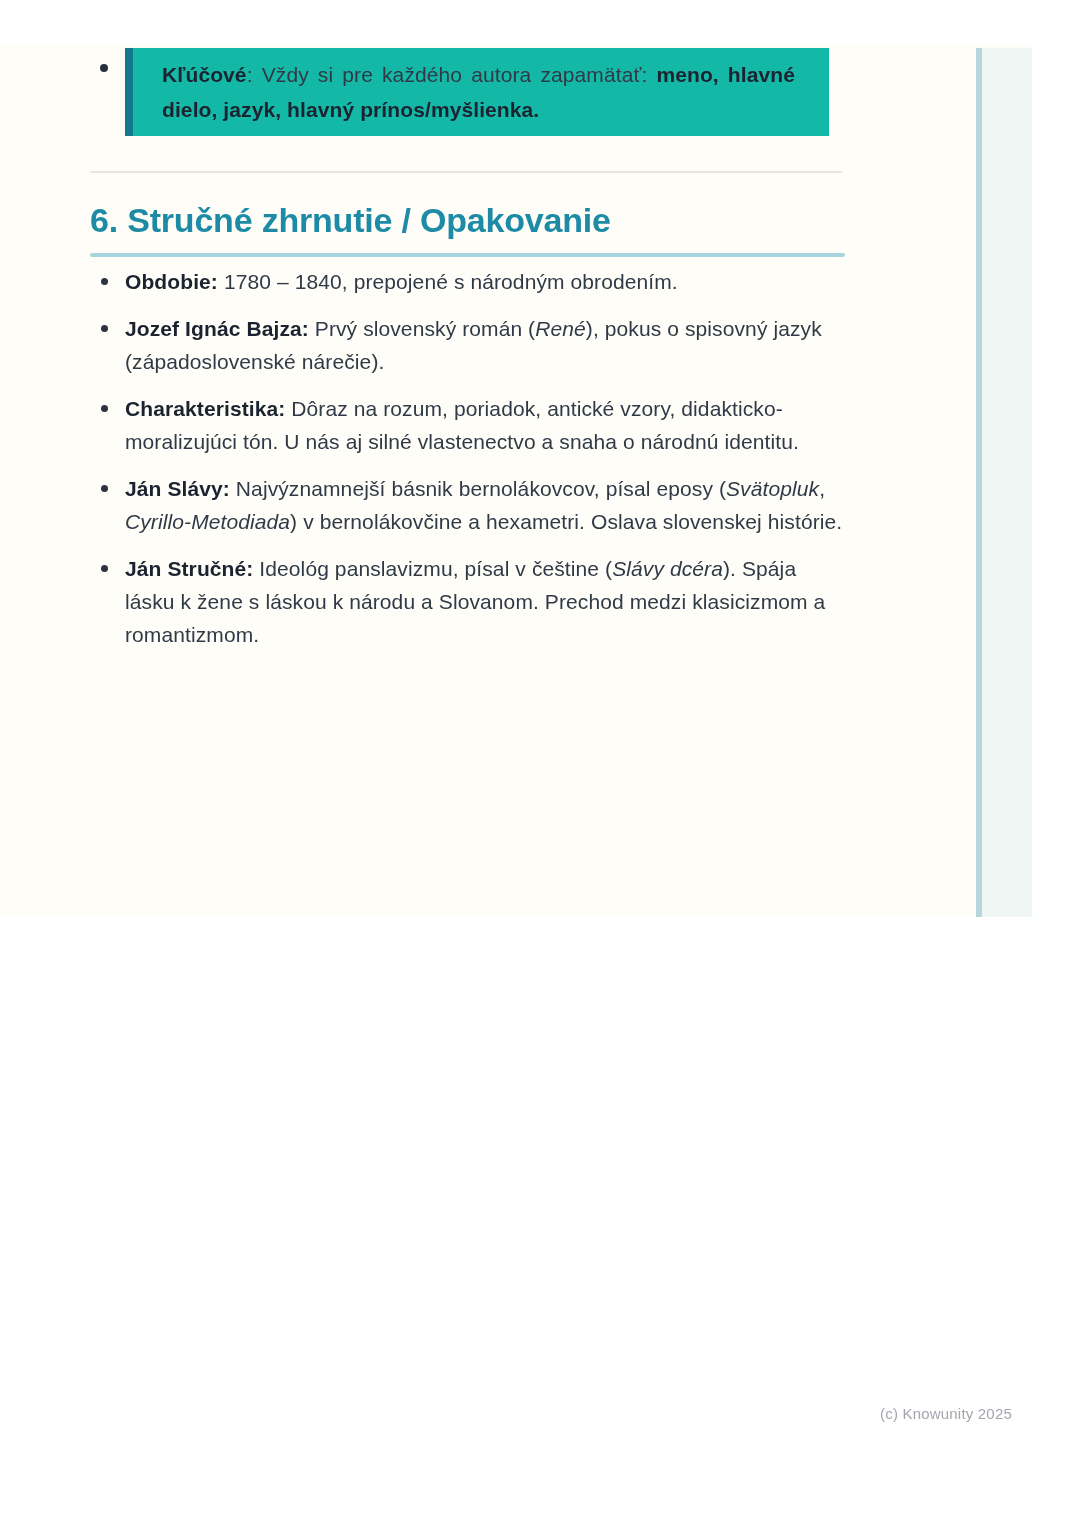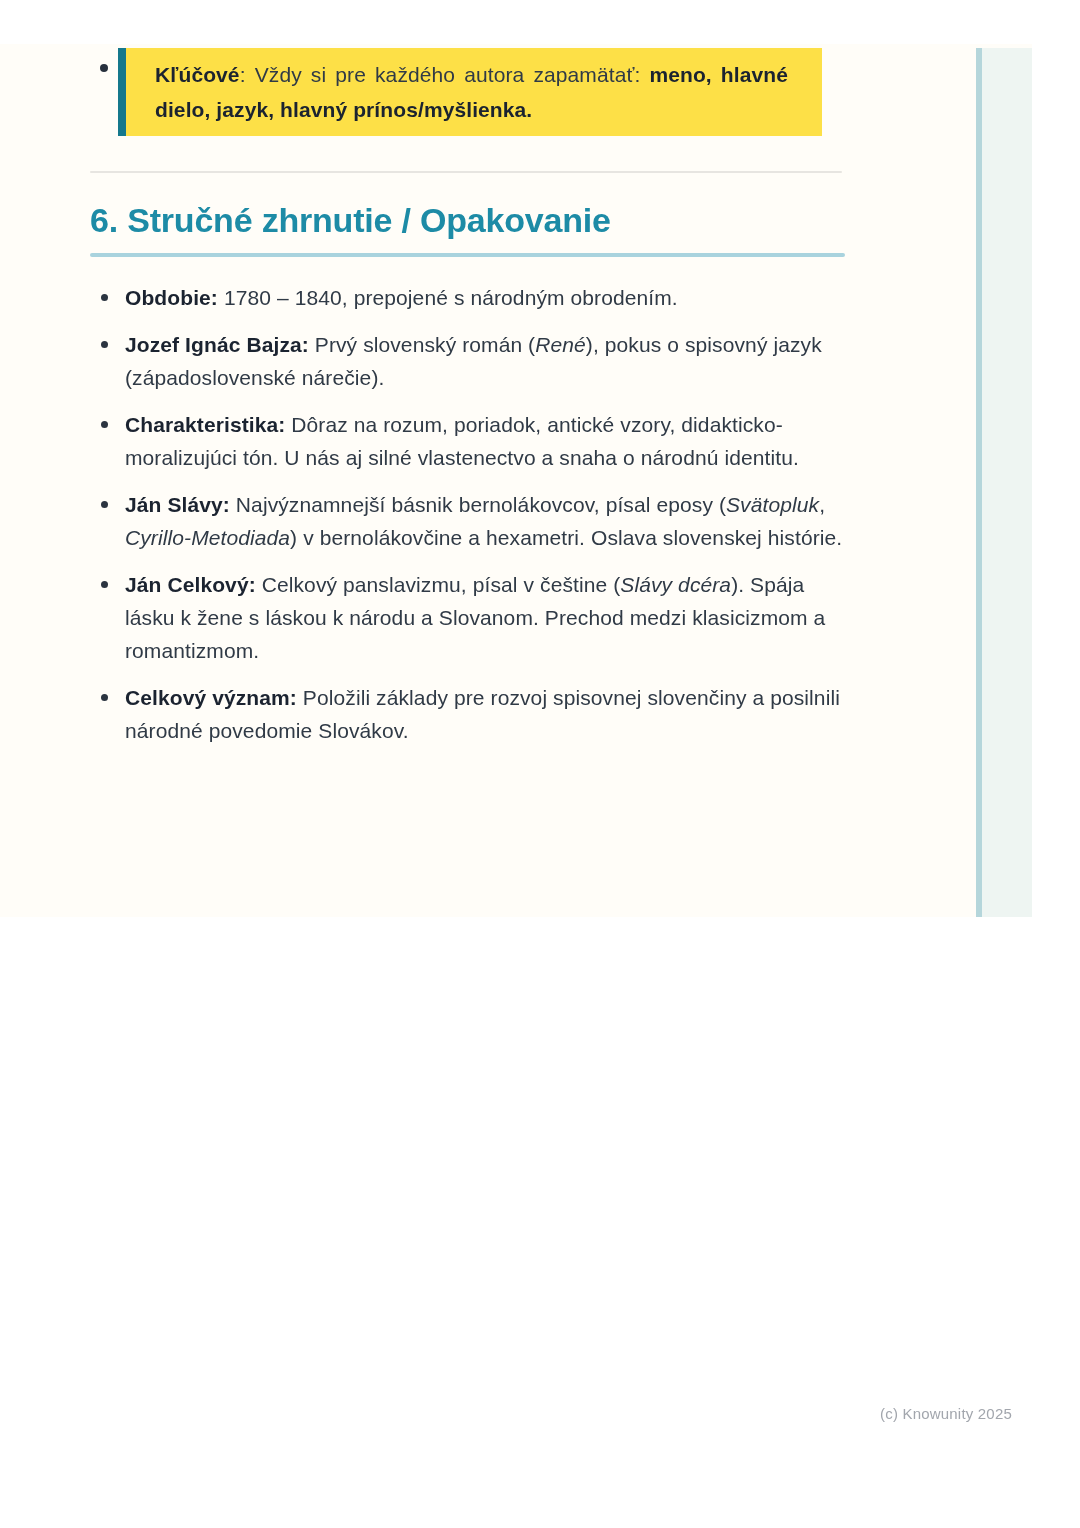--- a/index.html
+++ b/index.html
@@ -19,42 +19,42 @@
   }
   .content { position:absolute; left:90px; top:48px; width:755px; }
 
   
   .callout-row { position:relative; }
   .callout-dot {
     position:absolute; left:10px; top:16px; width:8px; height:8px;
     border-radius:50%; background:#27303d;
   }
   .callout-box {
-    margin-left:28px; width:704px;
-    background:#fde047; border-left:8px solid #15788c;
+    margin-left:35px; width:704px;
+    background:#14b8a6; border-left:8px solid #15788c;
     padding:9px 34px 9px 29px;
   }
   .callout-text {
     font-size:21px; line-height:35px; text-align:justify;
     color:#303a46; letter-spacing:0.1px;
   }
   .run-bold { font-weight:700; color:#1b2330; }
   .run-regular { font-weight:400; color:#303a46; }
   .run-italic { font-style:italic; font-weight:400; color:#303a46; }
 
   .divider { margin-top:35px; height:2px; width:752px; background:#e7e5e1; border-radius:1px; }
 
   .heading {
     margin-top:27px; font-size:34px; line-height:40px; font-weight:700;
     color:#1d8ba6; letter-spacing:-0.2px;
   }
   .heading-underline { margin-top:13px; height:4px; width:755px; background:#a9d3de; border-radius:2px; }
 
   
-  .summary-list { margin-top:24px; list-style:none; }
+  .summary-list { margin-top:8px; list-style:none; }
   .summary-list li {
     position:relative; padding-left:35px; margin-bottom:14px;
     font-size:21px; line-height:33px; color:#303a46; letter-spacing:0.1px;
   }
   .summary-list li::before {
     content:""; position:absolute; left:11px; top:13px;
     width:7px; height:7px; border-radius:50%; background:#2b3440;
   }
 
   .footer {
@@ -81,19 +81,18 @@
     <div class="divider"></div>
 
     <h2 class="heading">6. Stručné zhrnutie / Opakovanie</h2>
     <div class="heading-underline"></div>
 
     <ul class="summary-list">
       <li><span class="run-bold">Obdobie:</span><span class="run-regular"> 1780 – 1840, prepojené s národným obrodením.</span></li>
       <li><span class="run-bold">Jozef Ignác Bajza:</span><span class="run-regular"> Prvý slovenský román (</span><span class="run-italic">René</span><span class="run-regular">), pokus o spisovný jazyk (západoslovenské nárečie).</span></li>
       <li><span class="run-bold">Charakteristika:</span><span class="run-regular"> Dôraz na rozum, poriadok, antické vzory, didakticko-moralizujúci tón. U nás aj silné vlastenectvo a snaha o národnú identitu.</span></li>
       <li><span class="run-bold">Ján Slávy:</span><span class="run-regular"> Najvýznamnejší básnik bernolákovcov, písal eposy (</span><span class="run-italic">Svätopluk</span><span class="run-regular">, </span><span class="run-italic">Cyrillo-Metodiada</span><span class="run-regular">) v bernolákovčine a hexametri. Oslava slovenskej histórie.</span></li>
-      <li><span class="run-bold">Ján Celkový:</span><span class="run-regular"> Celkový panslavizmu, písal v češtine (</span><span class="run-italic">Slávy dcéra</span><span class="run-regular">). Spája lásku k žene s láskou k národu a Slovanom. Prechod medzi klasicizmom a romantizmom.</span></li>
-      <li><span class="run-bold">Celkový význam:</span><span class="run-regular"> Položili základy pre rozvoj spisovnej slovenčiny a posilnili národné povedomie Slovákov.</span></li>
+      <li><span class="run-bold">Ján Stručné:</span><span class="run-regular"> Ideológ panslavizmu, písal v češtine (</span><span class="run-italic">Slávy dcéra</span><span class="run-regular">). Spája lásku k žene s láskou k národu a Slovanom. Prechod medzi klasicizmom a romantizmom.</span></li>
     </ul>
   </div>
 
   <div class="footer">(c) Knowunity 2025</div>
 </div>
 
 </body></html>

